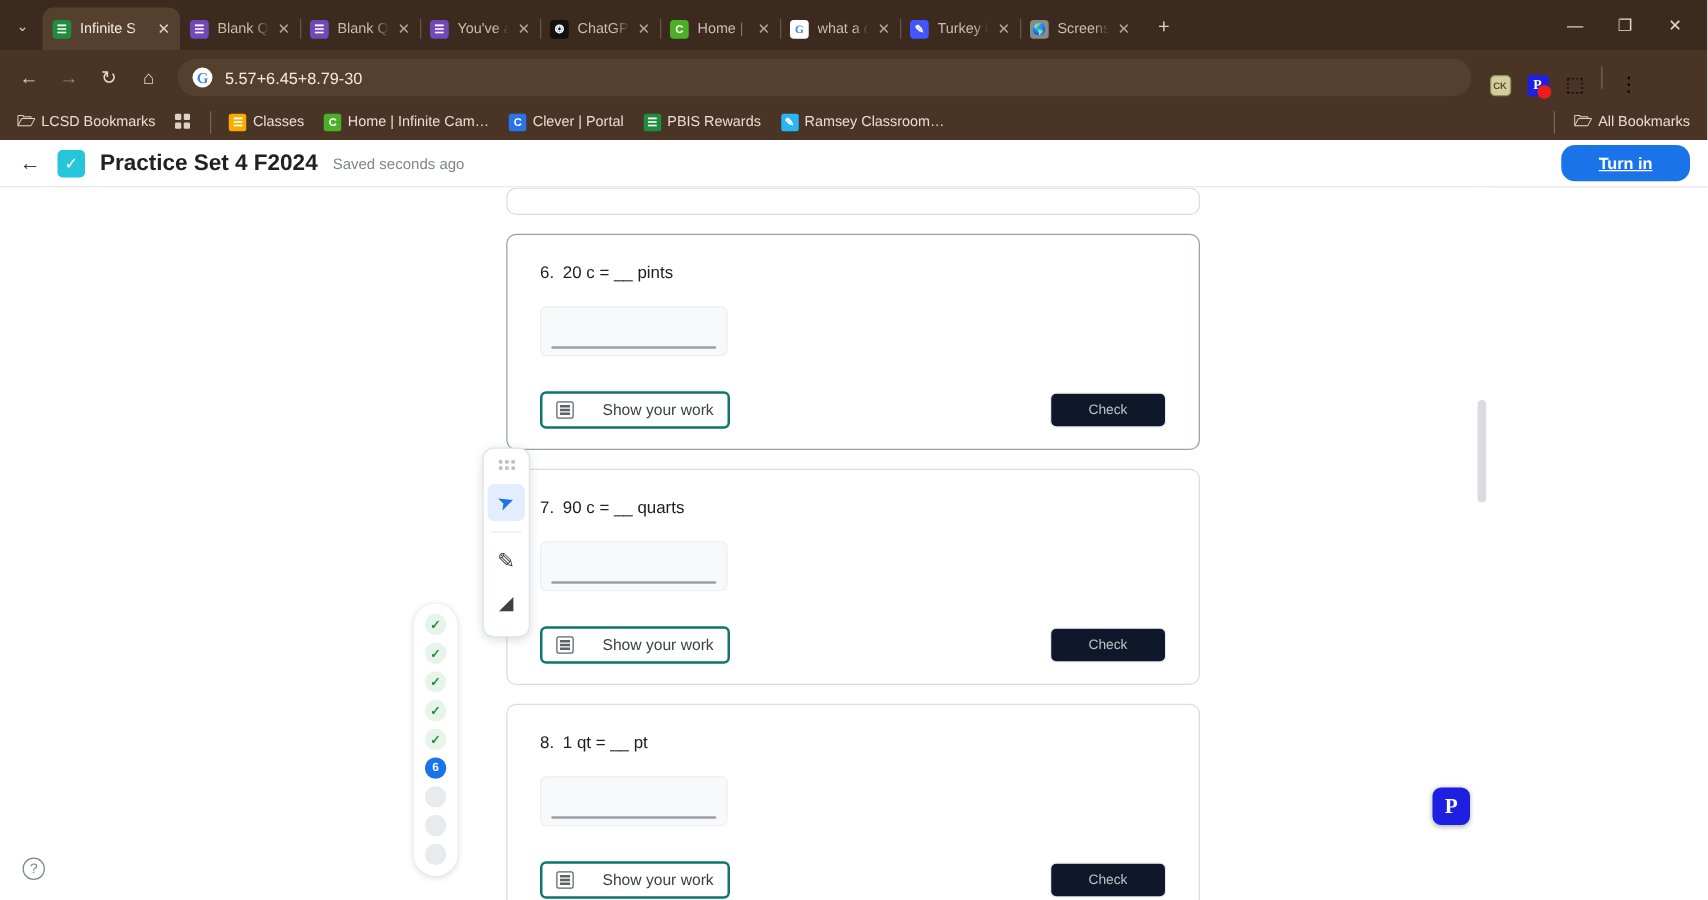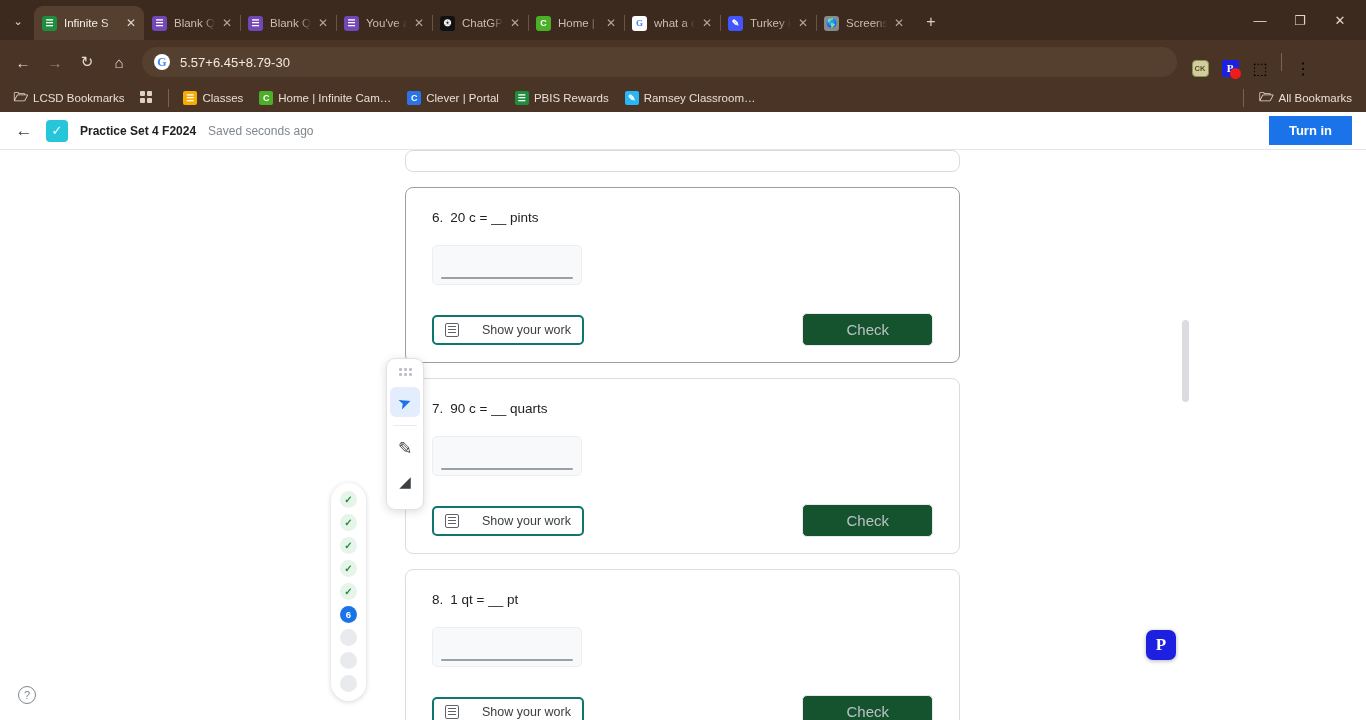--- a/index.html
+++ b/index.html
@@ -132,25 +132,25 @@
     height: 38px; border-bottom: 1px solid #e3e5e8;
     display: flex; align-items: center; gap: 12px; padding: 0 14px;
     background: #fff;
   }
   .back-arrow { color: #3c4043; font-size: 17px; width: 20px; text-align: center; }
   .app-logo {
     width: 22px; height: 22px; border-radius: 4px; background: #26c6da;
     color: #fff; font-size: 13px; display: flex; align-items: center;
     justify-content: center;
   }
-  .app-title { font-size: 12px; font-weight: bold; color: #202124; }
+  .app-title { font-size: 18px; font-weight: bold; color: #202124; }
   .app-saved { font-size: 12px; color: #80868b; }
   .turnin {
     margin-left: auto; background: #1a73e8; color: #fff;
-    font-size: 13px; font-weight: bold; padding: 7px 20px; border-radius: 0;
+    font-size: 13px; font-weight: bold; padding: 7px 30px; border-radius: 11px; text-decoration: underline;
   }
 
   .workspace {
     position: relative; width: 1192px; height: 570px;
     background: #fff; overflow: hidden;
   }
 
   
   .qcol { position: absolute; left: 405px; top: 0; width: 555px; }
   .card {
@@ -177,21 +177,21 @@
     padding: 6px 11px; font-size: 12.5px; color: #3c4043; background: #fff;
   }
   .sw-ico {
     width: 14px; height: 14px; border: 1.6px solid #5f6368; border-radius: 2px;
     display: flex; flex-direction: column; justify-content: center; gap: 1.5px;
     padding: 0 2px;
   }
   .sw-ico i { display: block; height: 1.4px; background: #5f6368; }
   .check-btn {
     margin-left: auto; border: 1px solid #e8eaed; border-radius: 5px;
-    padding: 7px 43px; font-size: 15px; color: #bdc1c6; background: #14532d;
+    padding: 7px 30px; font-size: 11px; color: #bdc1c6; background: #0f172a;
   }
 
   
   .pentool {
     position: absolute; left: 386px; top: 208px; width: 38px;
     background: #fff; border: 1px solid #e0e2e6; border-radius: 9px;
     box-shadow: 0 2px 8px rgba(60,64,67,.18);
     display: flex; flex-direction: column; align-items: center;
     padding: 6px 0 8px 0; z-index: 30;
   }

